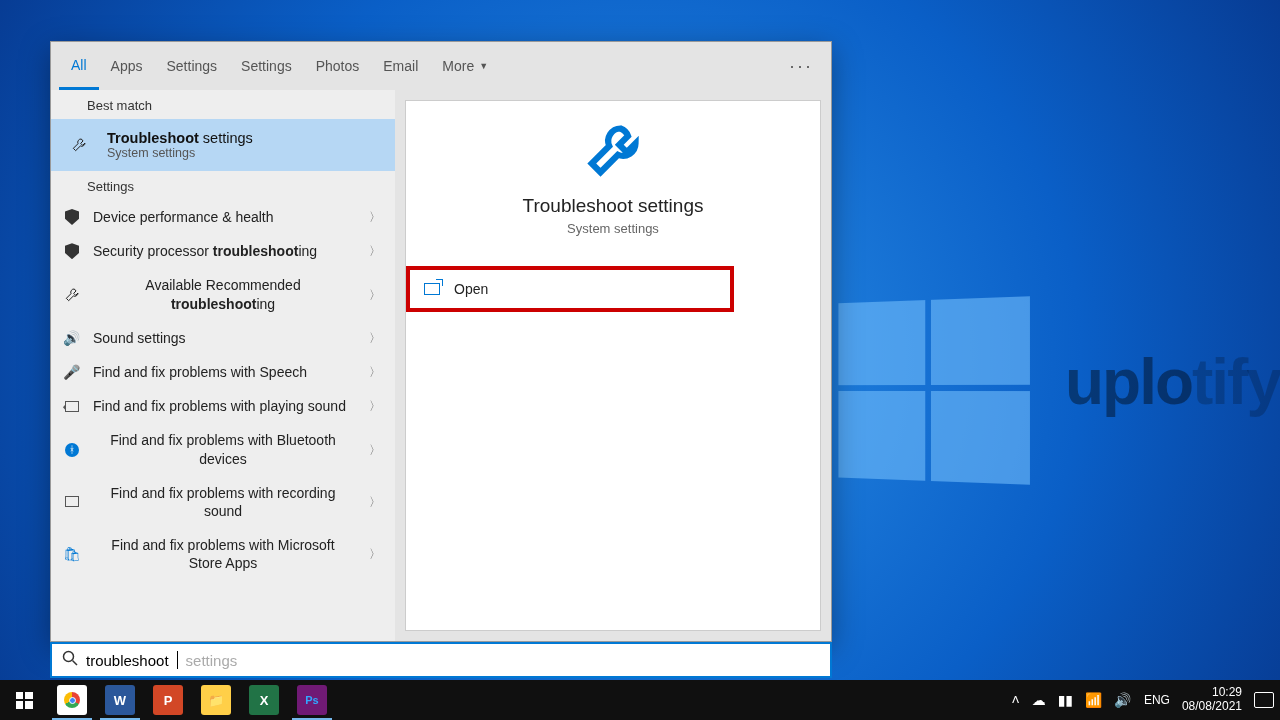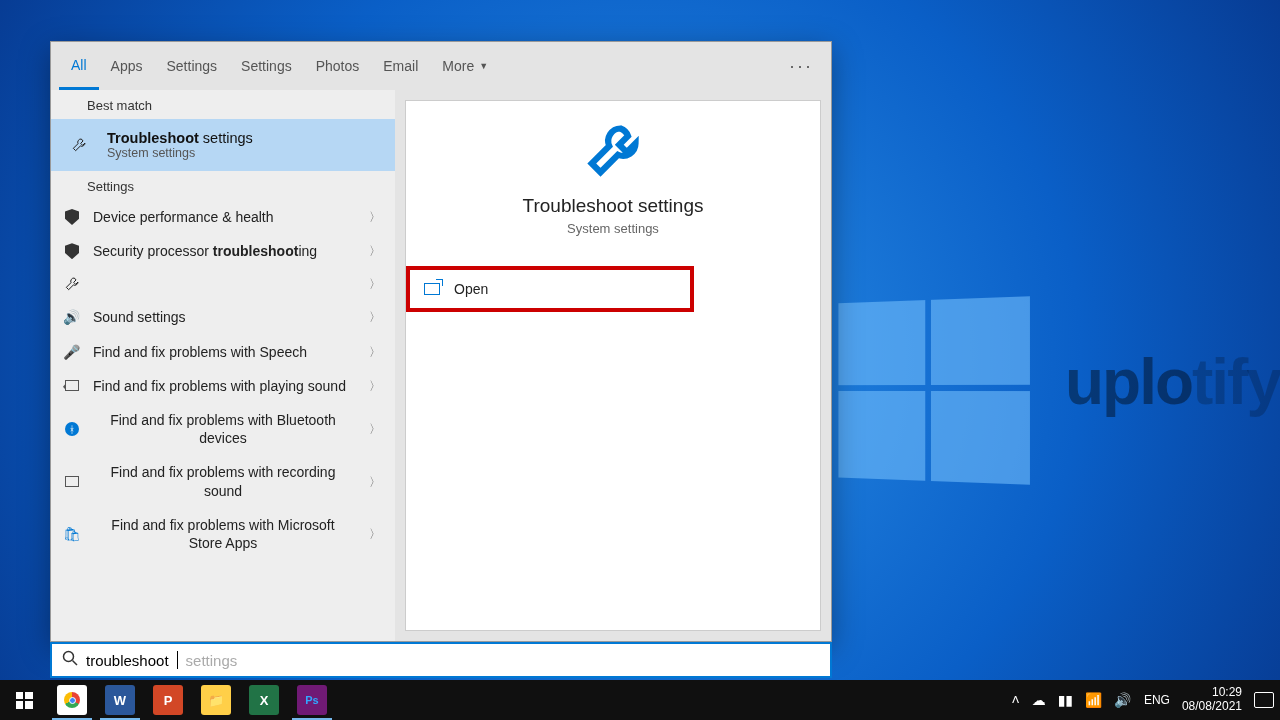--- a/index.html
+++ b/index.html
@@ -115,21 +115,21 @@
     border:1px solid #ccc;
     display:flex;
     flex-direction:column;
     align-items:center;
     padding-top:20px;
   }
   .preview .big-icon { width:60px; height:60px; margin-bottom:10px; }
   .preview .ptitle { font-size: 19px; color:#222; margin-top:4px; }
   .preview .psub { font-size:13px; color:#666; margin-top:4px; margin-bottom:30px; }
   .open-row {
-    width: 288px;
+    width: 328px;
     height: 46px;
     border: 4px solid #cc0000;
     display:flex;
     align-items:center;
     padding: 0 14px;
     gap: 14px;
     font-size: 14px;
     color:#222;
     align-self: flex-start;
     margin-left: 0px;
@@ -248,20 +248,21 @@
           </div>
         <div class="label"><span>Security processor </span><b>troubleshoot</b><span>ing</span></div>
         <div class="chev">〉</div>
       </div>
       <div class="item">
         <div class="item-ico wrench-sm">
             <svg viewBox="0 0 48 48">
               <path class="wrench" d="M30 6a10 10 0 0 0-9 14L7 34l7 7 14-14a10 10 0 0 0 14-9l-7 7-6-6 7-7a10 10 0 0 0-6-6z"></path>
             </svg>
           </div>
+        <div class="label"><span>Available Recommended </span><b>troubleshoot</b><span>ing</span></div>
         <div class="chev">〉</div>
       </div>
       <div class="item">
         <div class="item-ico speaker-ico">🔊</div>
         <div class="label">Sound settings</div>
         <div class="chev">〉</div>
       </div>
       <div class="item">
         <div class="item-ico mic-ico">🎤</div>
         <div class="label">Find and fix problems with Speech</div>

